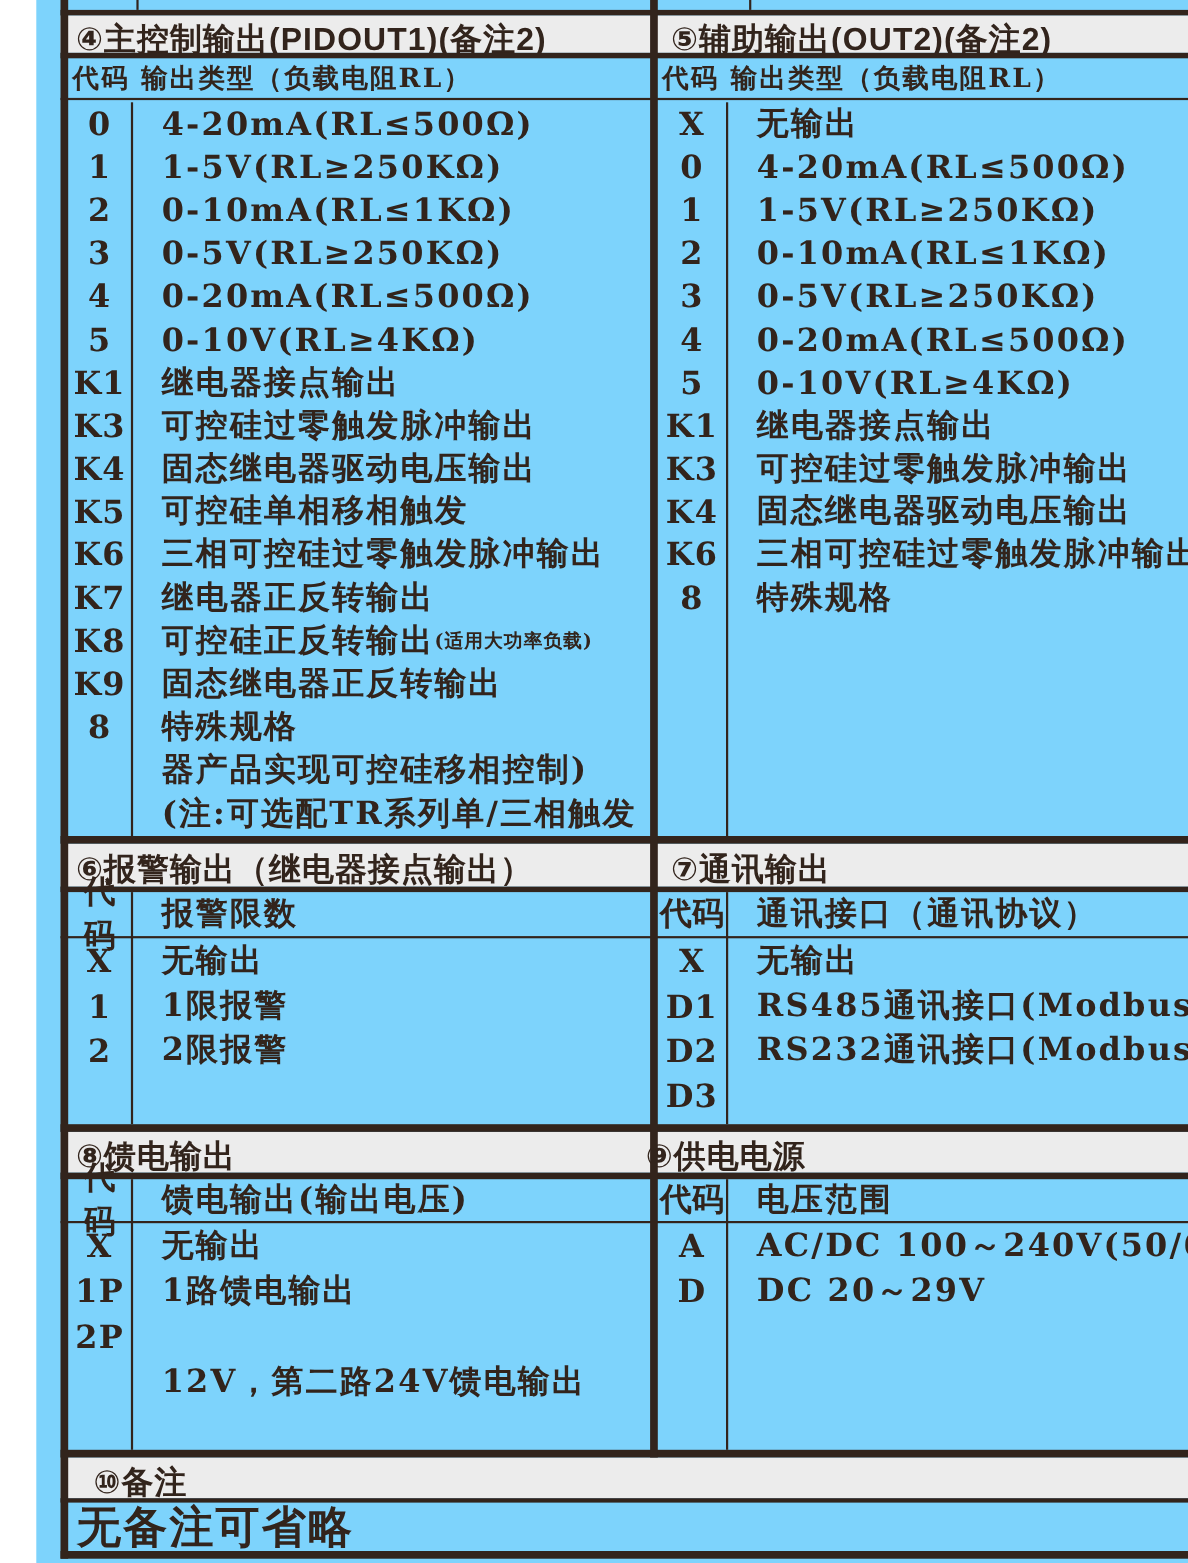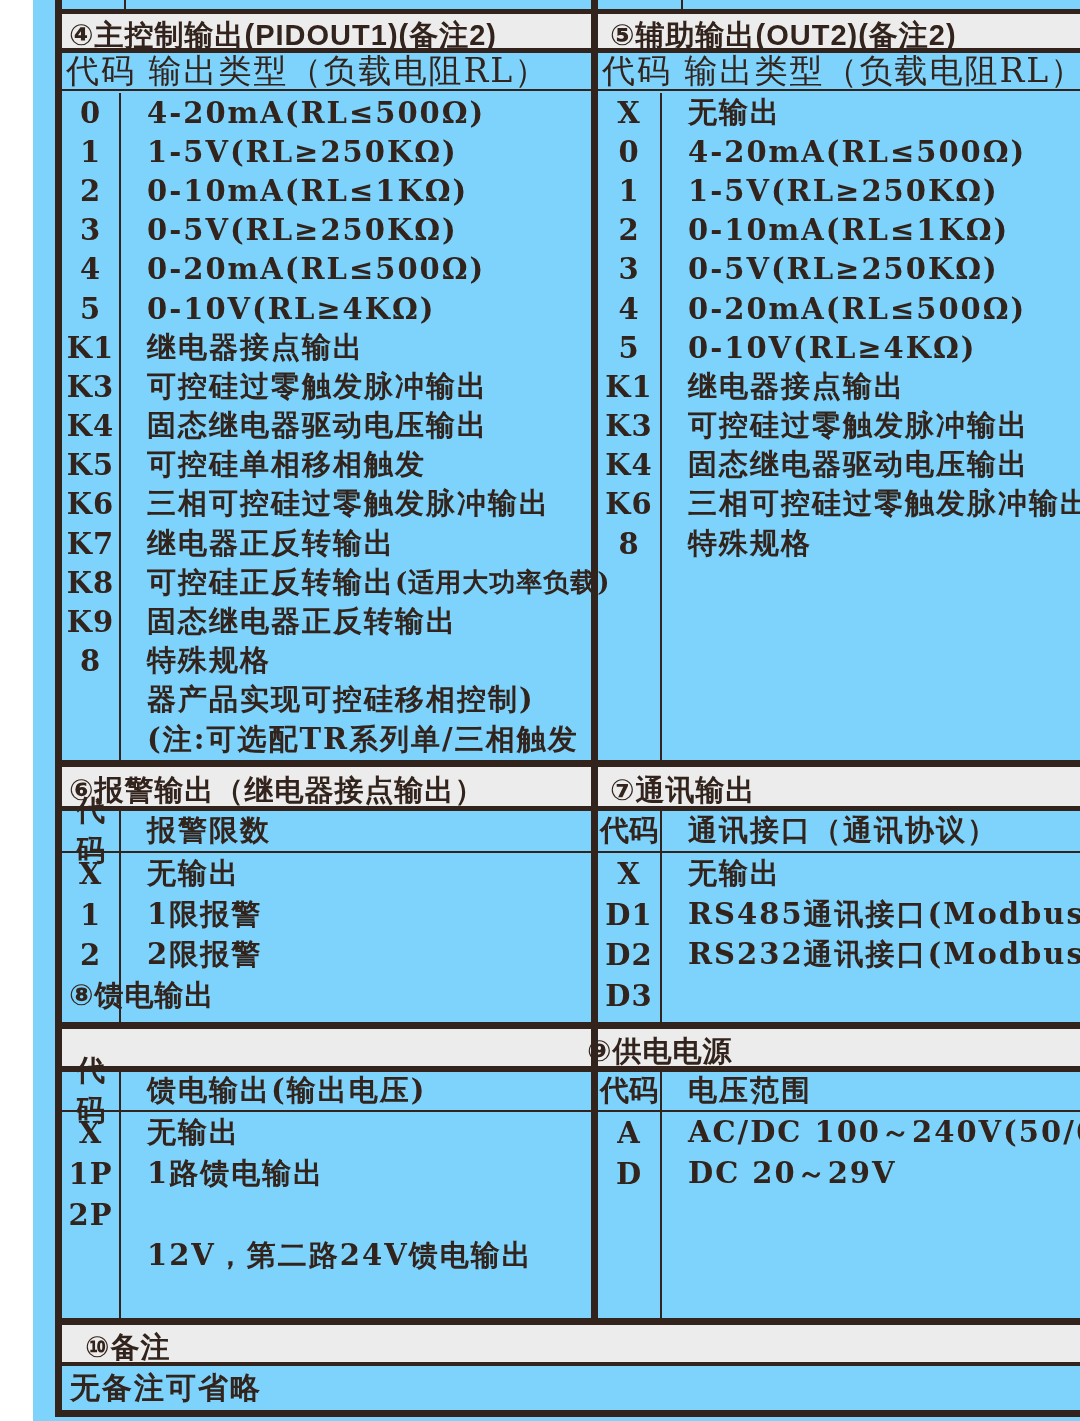--- a/index.html
+++ b/index.html
@@ -5,56 +5,56 @@
   html,body{margin:0;padding:0;background:#ffffff;}
   .canvas{position:relative;width:1080px;height:1421px;background:#7dd3fc;overflow:hidden;
           font-family:"DejaVu Serif","Liberation Serif",serif;color:#32241c;margin-left:33px;}
   
   .hline,.vline{position:absolute;background:#32241c;}
   
   .band{position:absolute;background:#ececec;}
   .band-title{position:absolute;font-family:"Liberation Sans","DejaVu Sans",sans-serif;
               font-weight:700;font-size:29px;white-space:nowrap;letter-spacing:1px;}
   
-  .colhdr{position:absolute;font-size:33px;font-weight:400;letter-spacing:2px;white-space:nowrap;}
+  .colhdr{position:absolute;font-size:24px;font-weight:700;letter-spacing:2px;white-space:nowrap;}
   
   .rows{position:absolute;}
   .row{display:flex;align-items:center;}
   .code{text-align:center;font-size:29px;font-weight:600;letter-spacing:1px;}
   .desc{padding-left:28px;font-size:29px;font-weight:600;letter-spacing:2px;white-space:nowrap;}
-  .desc-note{font-size:26px;font-weight:600;letter-spacing:1px;white-space:nowrap;}
+  .desc-note{font-size:17px;font-weight:600;letter-spacing:1px;white-space:nowrap;}
   .left-col{left:29px;width:529px;}
   .right-col{left:565px;width:489px;}
   .left-col .code{flex:0 0 57px;}
   .right-col .code{flex:0 0 62px;}
   .rows-s4,.rows-s5{top:93px;}
   .rows-s4 .row,.rows-s5 .row{height:39.2px;}
   .rows-s6,.rows-s7{top:854px;}
   .rows-s6 .row,.rows-s7 .row{height:40.5px;}
   .rows-s8,.rows-s9{top:1112px;}
   .rows-s8 .row,.rows-s9 .row{height:41.2px;}
   .hdr-row{position:absolute;display:flex;align-items:center;}
   .note-row{position:absolute;top:1366px;left:29px;width:884px;height:44px;
-            display:flex;align-items:center;font-size:30px;font-weight:600;letter-spacing:2px;padding-left:8px;box-sizing:border-box;}
+            display:flex;align-items:center;font-size:40px;font-weight:600;letter-spacing:2px;padding-left:8px;box-sizing:border-box;}
 </style>
 </head>
 <body>
 
 <div class="canvas">
 
   <div class="band" style="left:22px;top:14px;width:1039px;height:34px;"></div>
   <div class="band" style="left:22px;top:767px;width:1039px;height:39px;"></div>
   <div class="band" style="left:22px;top:1029px;width:1039px;height:37px;"></div>
   <div class="band" style="left:22px;top:1325px;width:1039px;height:37px;"></div>
 
   <div class="band-title" style="left:36px;top:16px;">④主控制输出(PIDOUT1)(备注2)</div>
   <div class="band-title" style="left:577px;top:16px;">⑤辅助输出(OUT2)(备注2)</div>
   <div class="band-title" style="left:36px;top:771px;">⑥报警输出（继电器接点输出）</div>
   <div class="band-title" style="left:577px;top:771px;">⑦通讯输出</div>
-  <div class="band-title" style="left:36px;top:976px;">⑧馈电输出</div>
+  <div class="band-title" style="left:36px;top:1032px;">⑧馈电输出</div>
   <div class="band-title" style="left:554px;top:1032px;">⑨供电电源</div>
   <div class="band-title" style="left:52px;top:1328px;">⑩备注</div>
 
   <div class="colhdr" style="left:33px;top:53px;height:36px;line-height:36px;">代码 输出类型（负载电阻RL）</div>
   <div class="colhdr" style="left:569px;top:53px;height:36px;line-height:36px;">代码 输出类型（负载电阻RL）</div>
 
   <div class="hdr-row left-col" style="top:811px;height:40px;">
     <span class="code" style="letter-spacing:0;">代码</span>
     <span class="desc">报警限数</span>
   </div>

